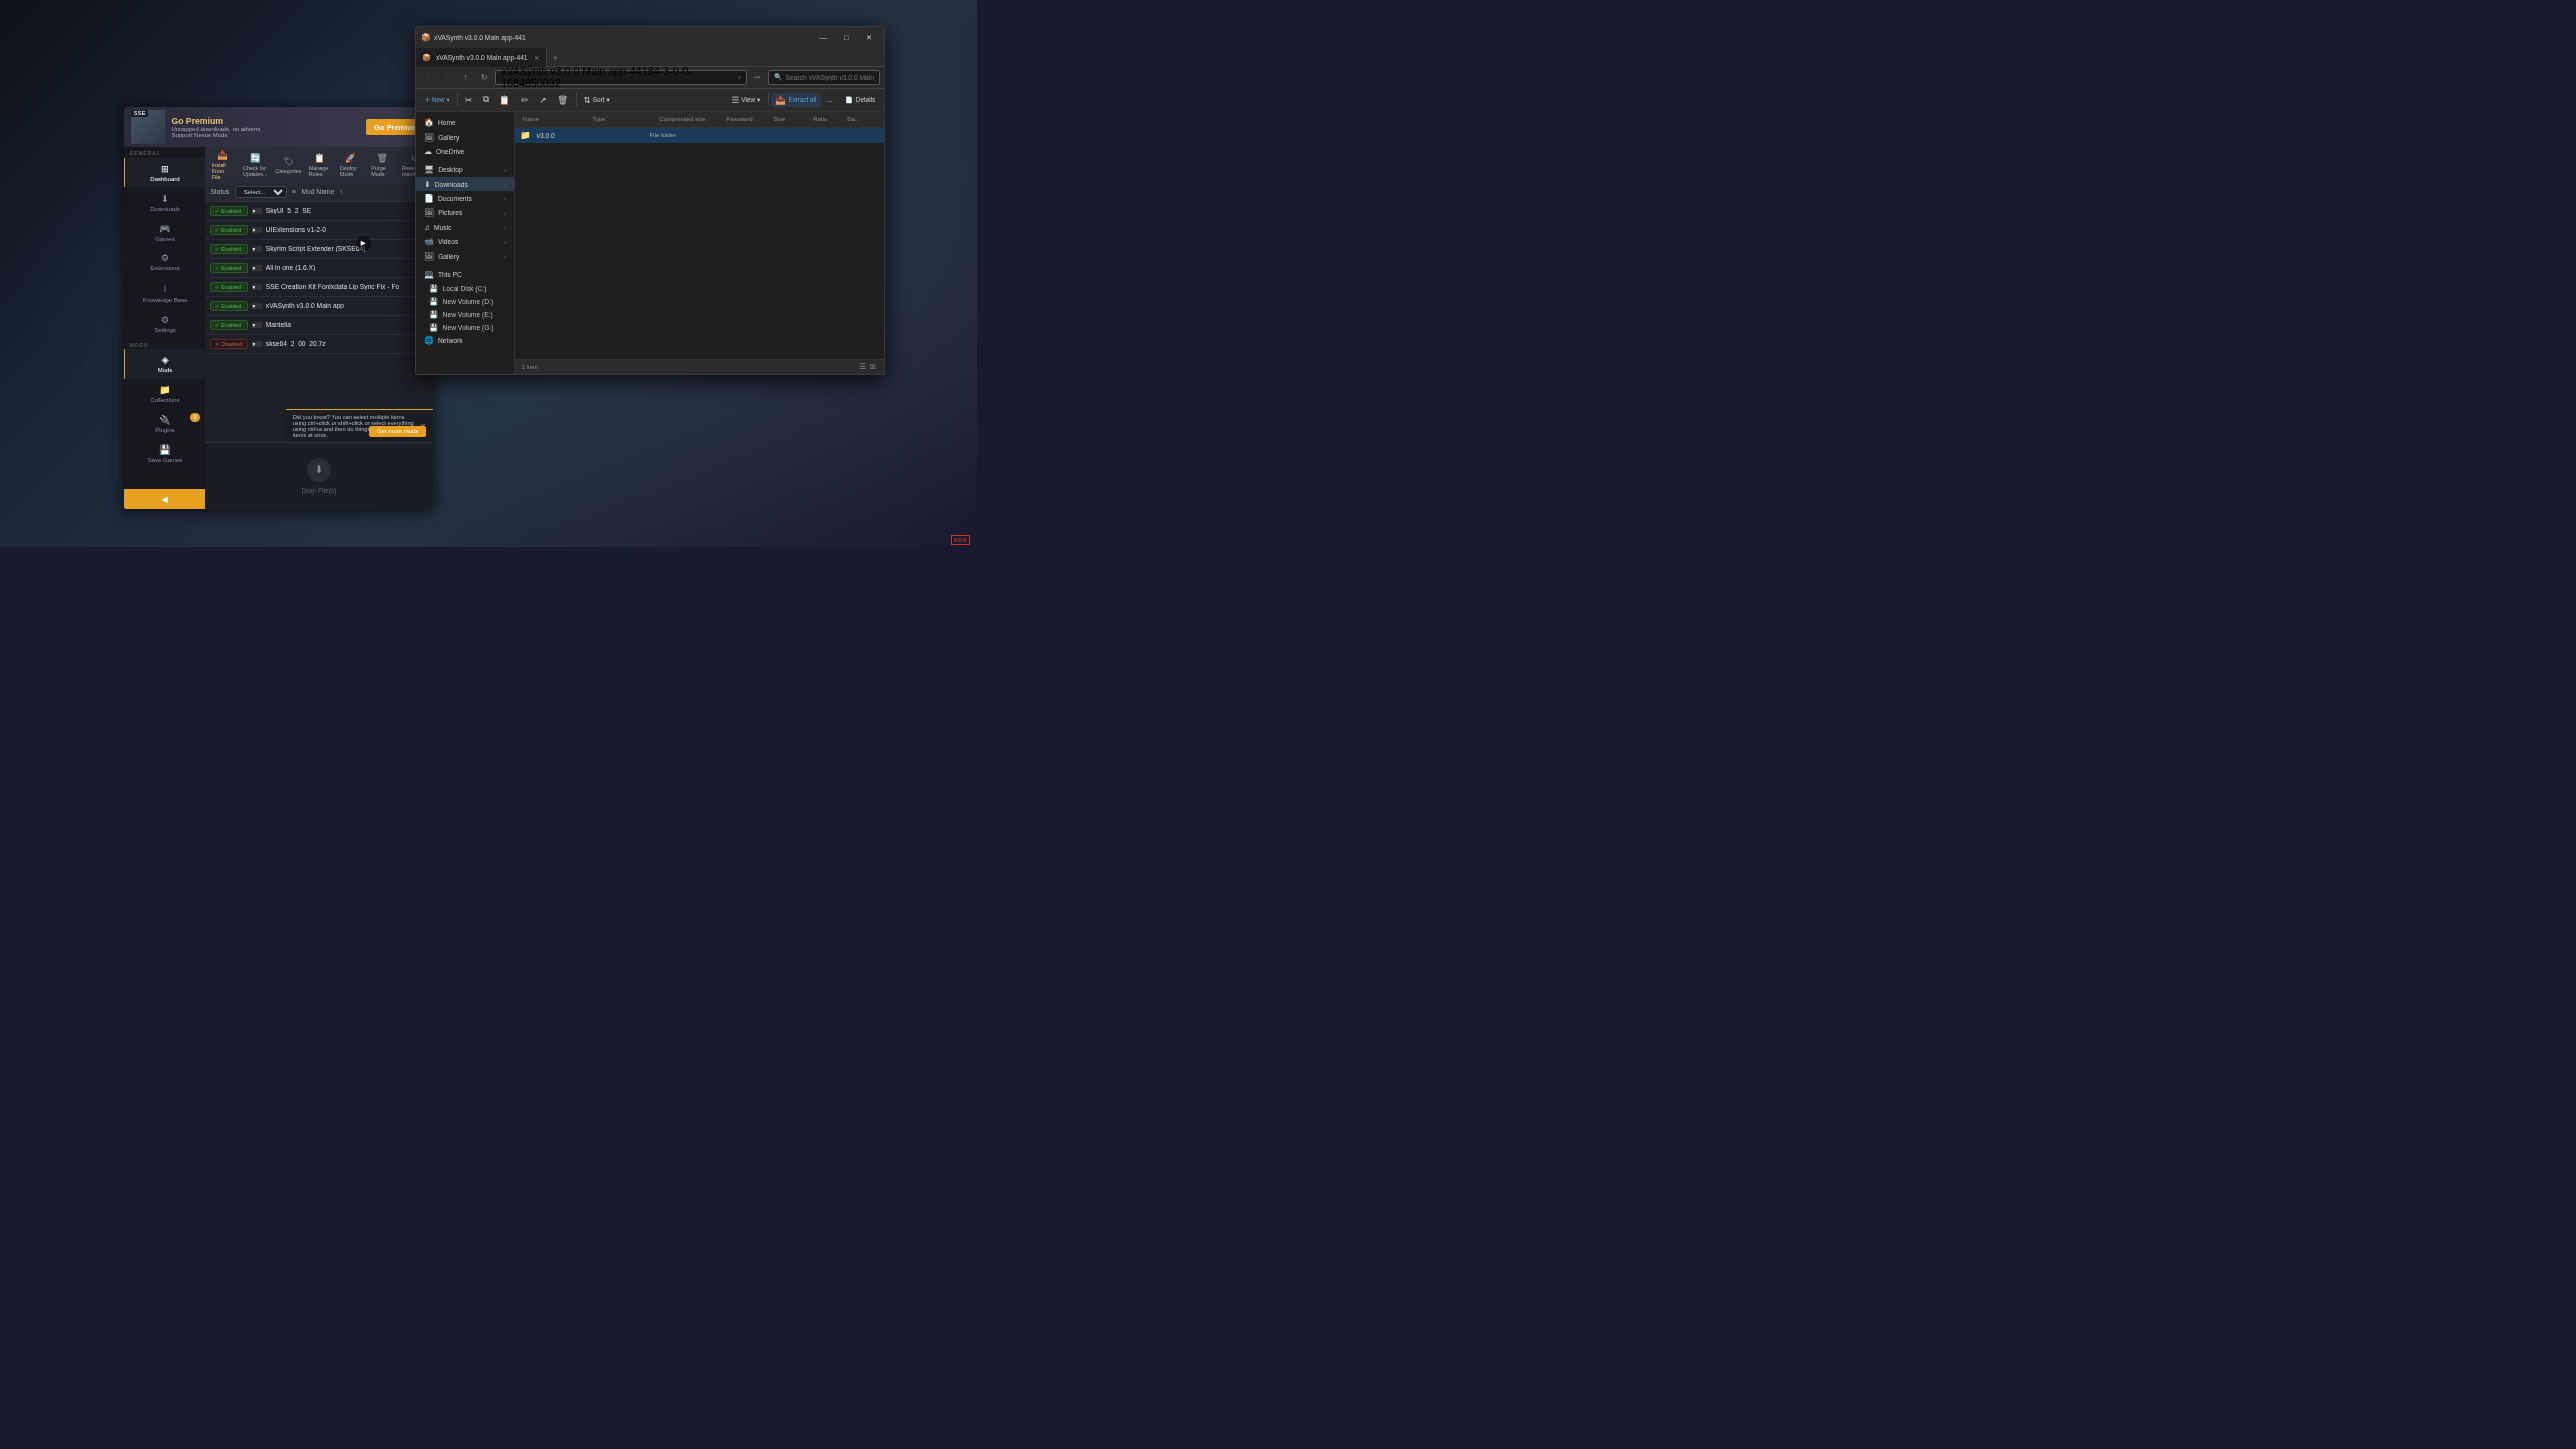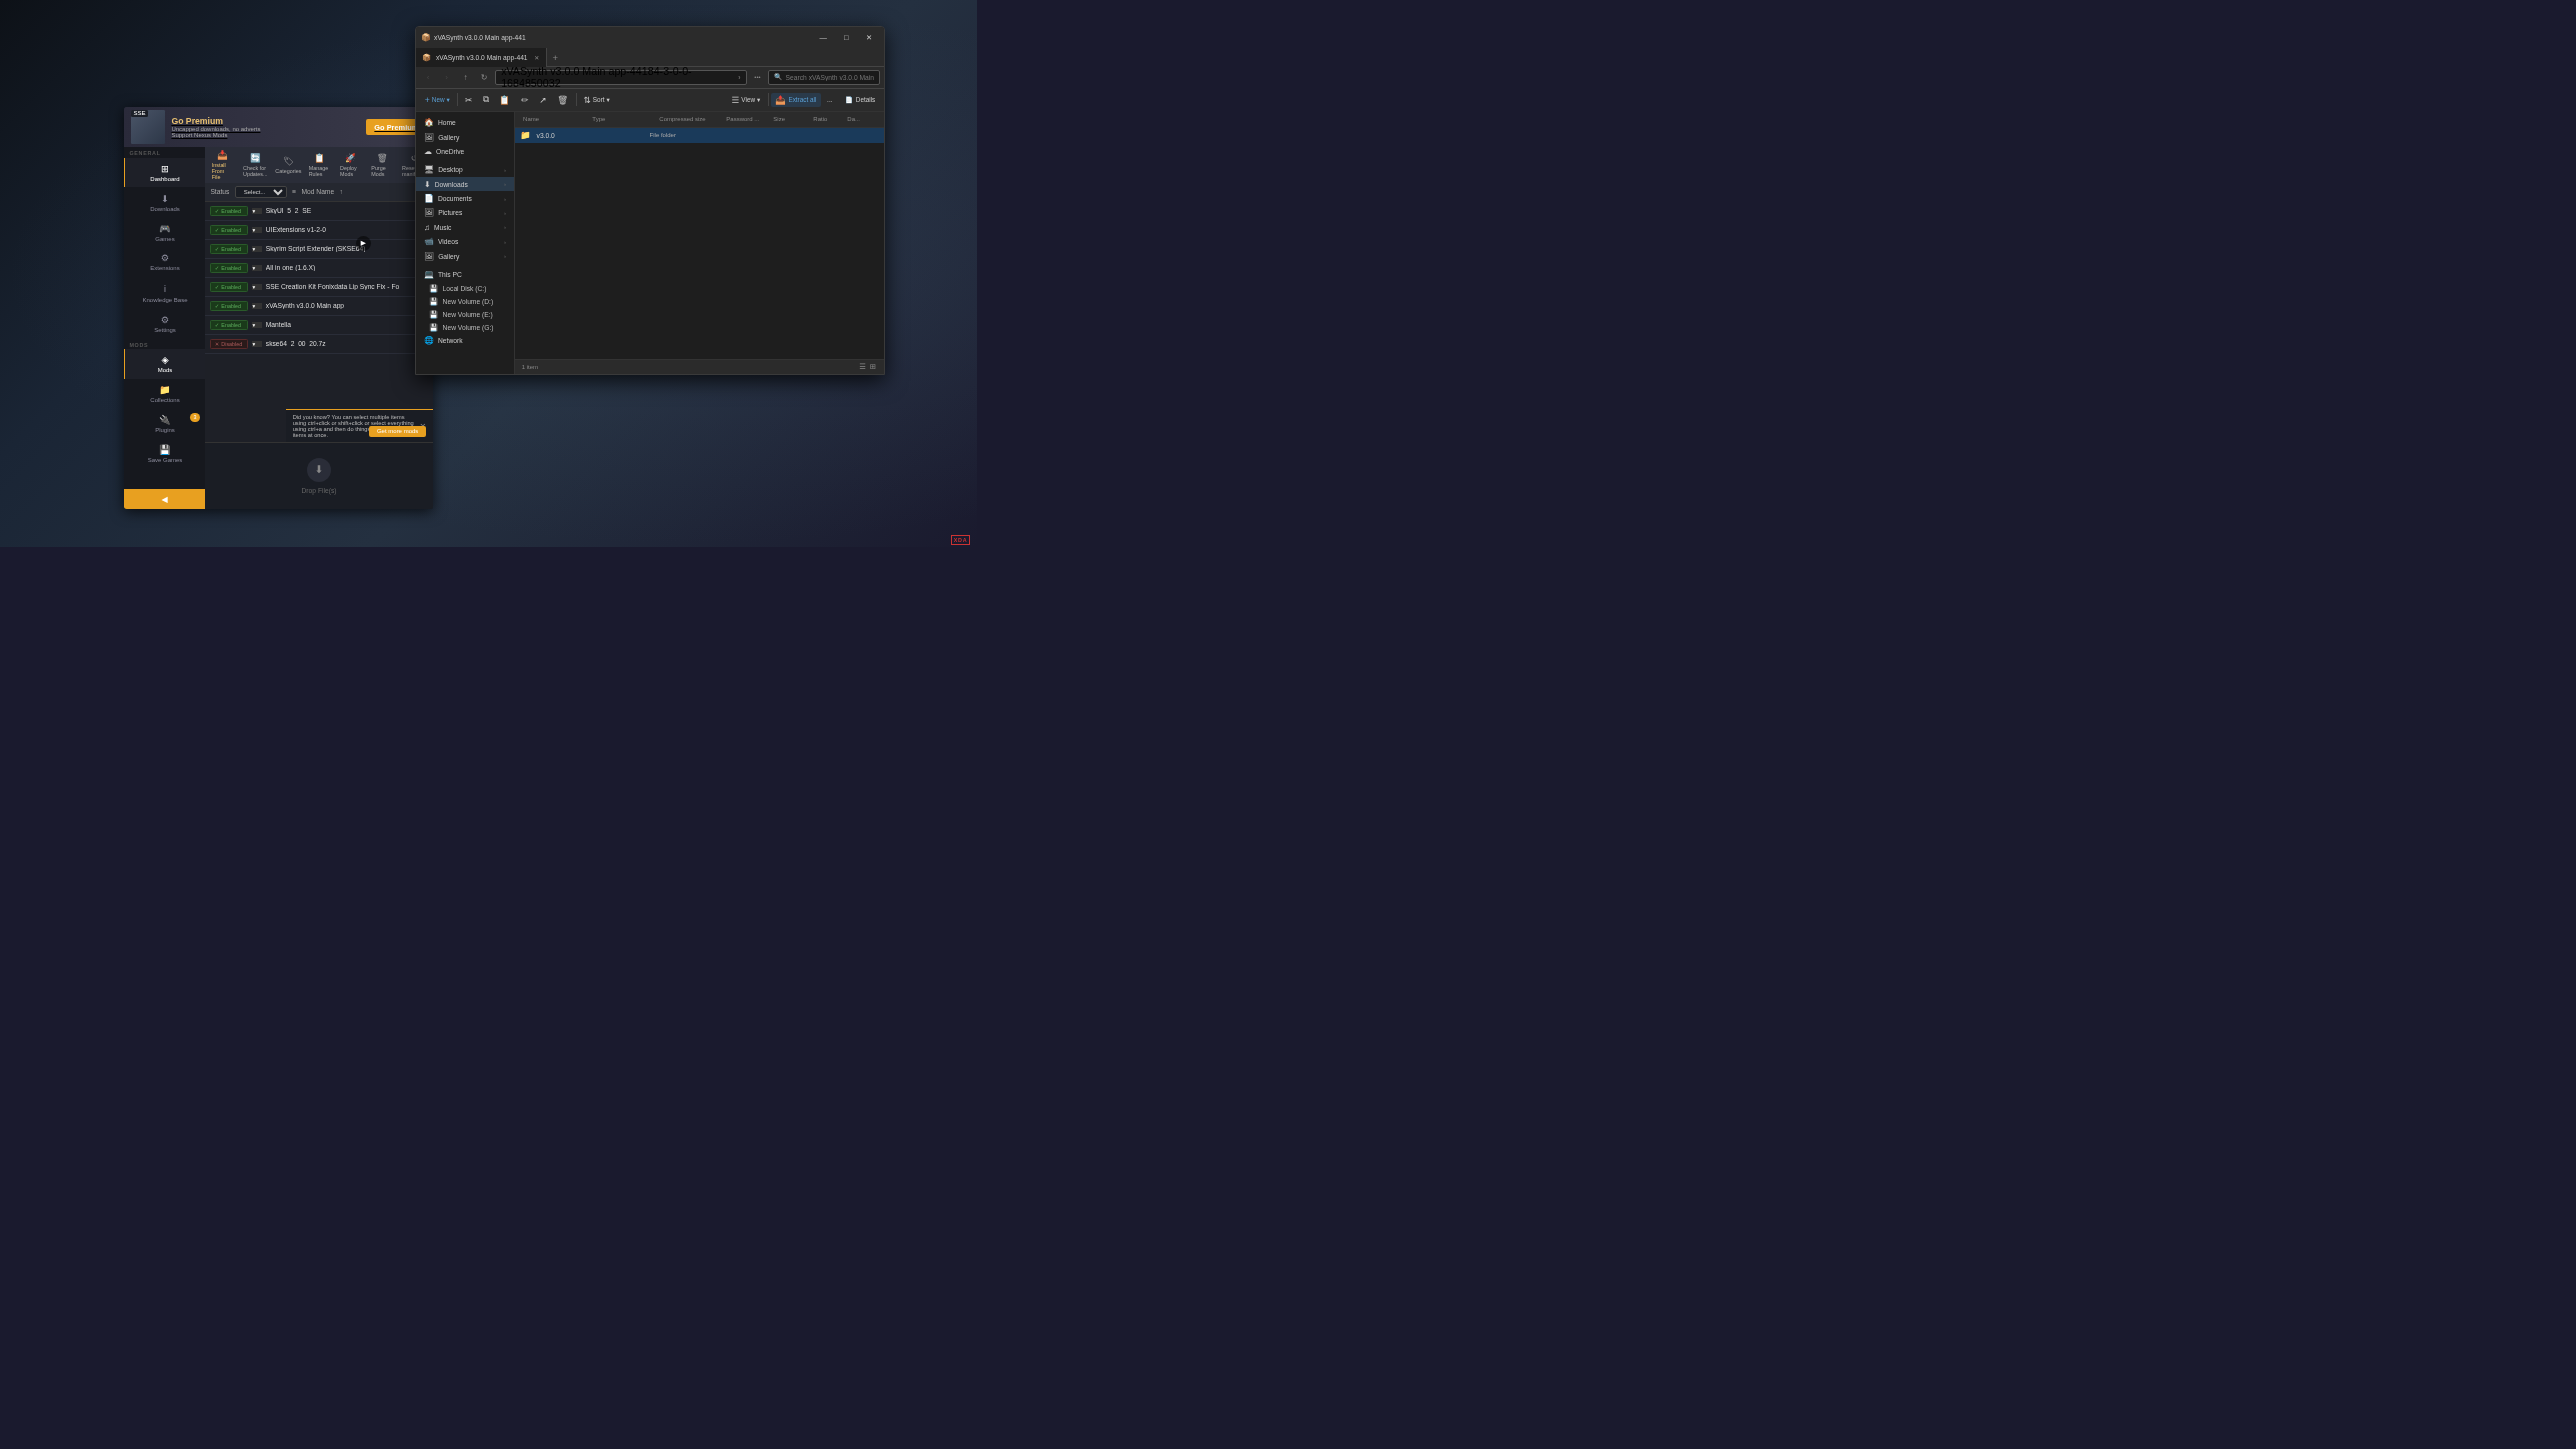--- a/index.html
+++ b/index.html
@@ -42,21 +42,20 @@
 
     
     .premium-banner {
       position: relative;
       height: 40px;
       background: linear-gradient(90deg, #2a2a3a 0%, #3a3a4a 100%);
       display: flex;
       align-items: center;
       padding: 0 6.7px;
       gap: 6.7px;
-      text-decoration: underline;
     }
     .premium-banner .game-thumb {
       width: 34px;
       height: 34px;
       background: linear-gradient(135deg, #4a5568, #2d3748);
       border-radius: 1.3px;
       flex-shrink: 0;
     }
     .premium-banner .sse-badge {
       position: absolute;

